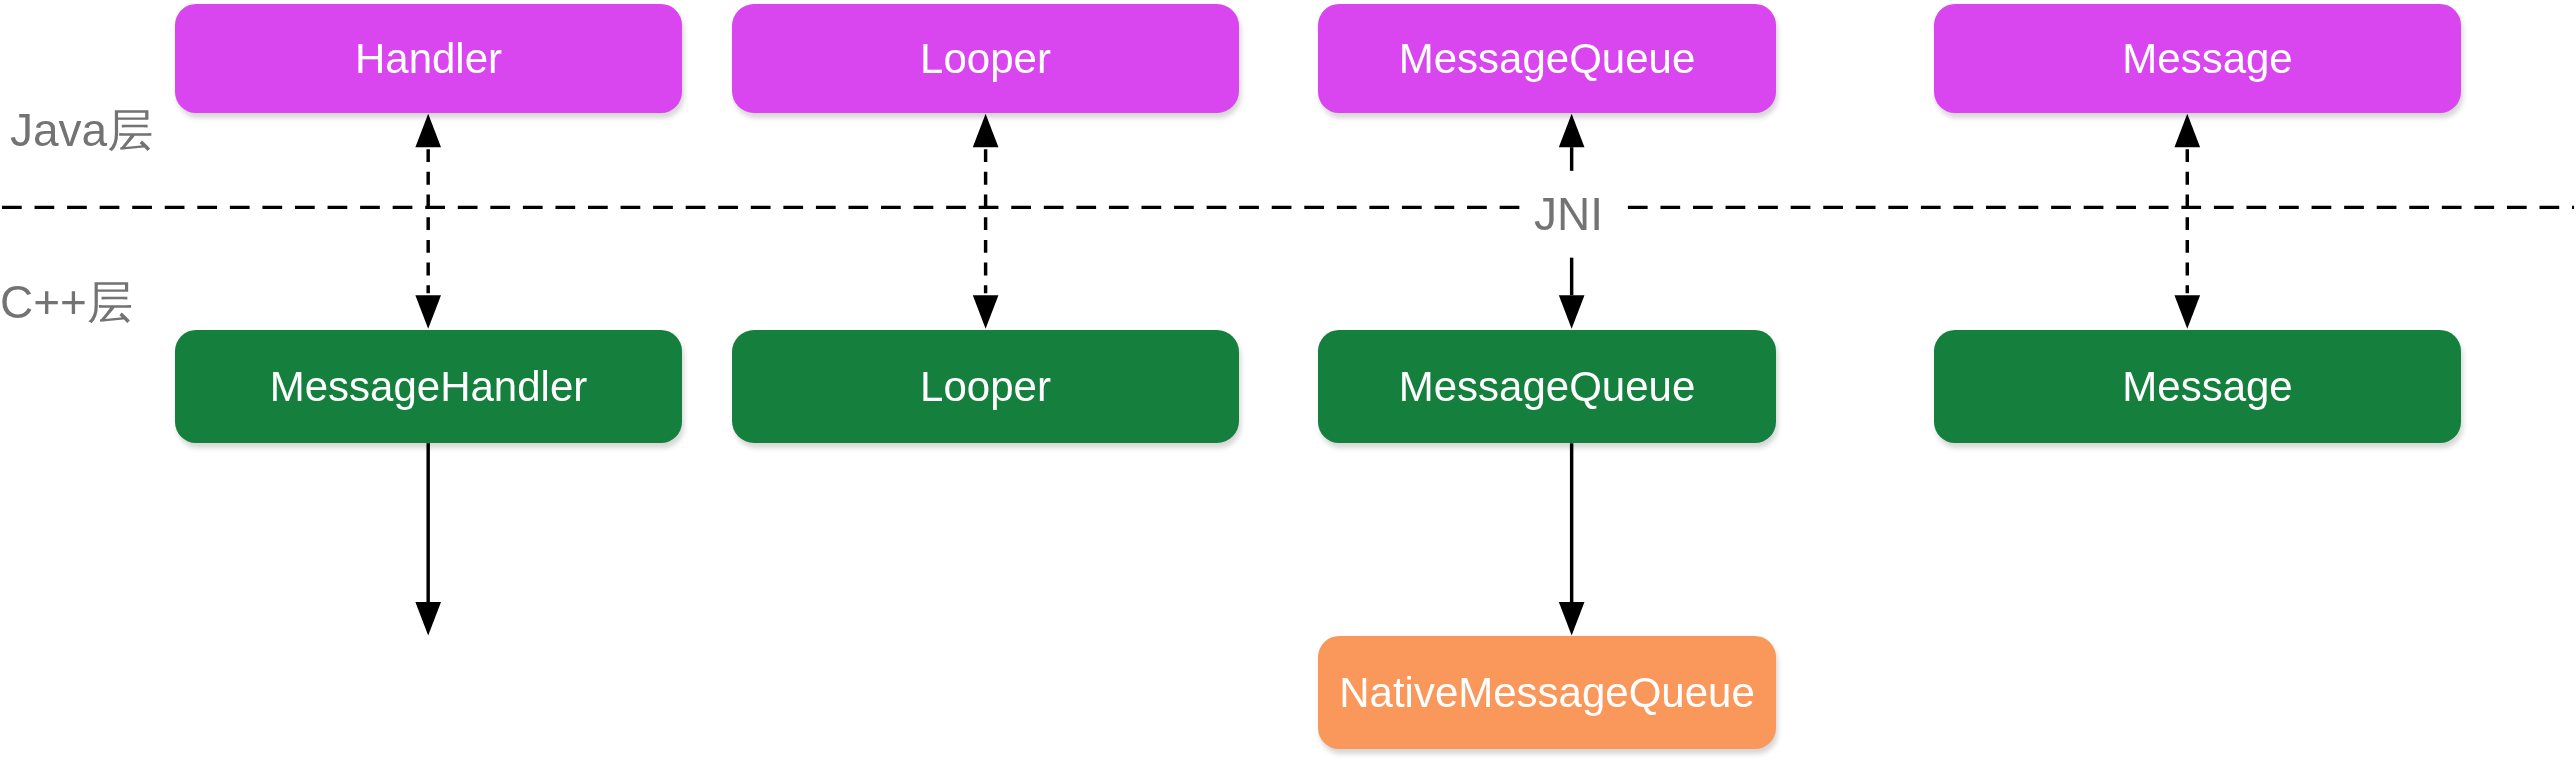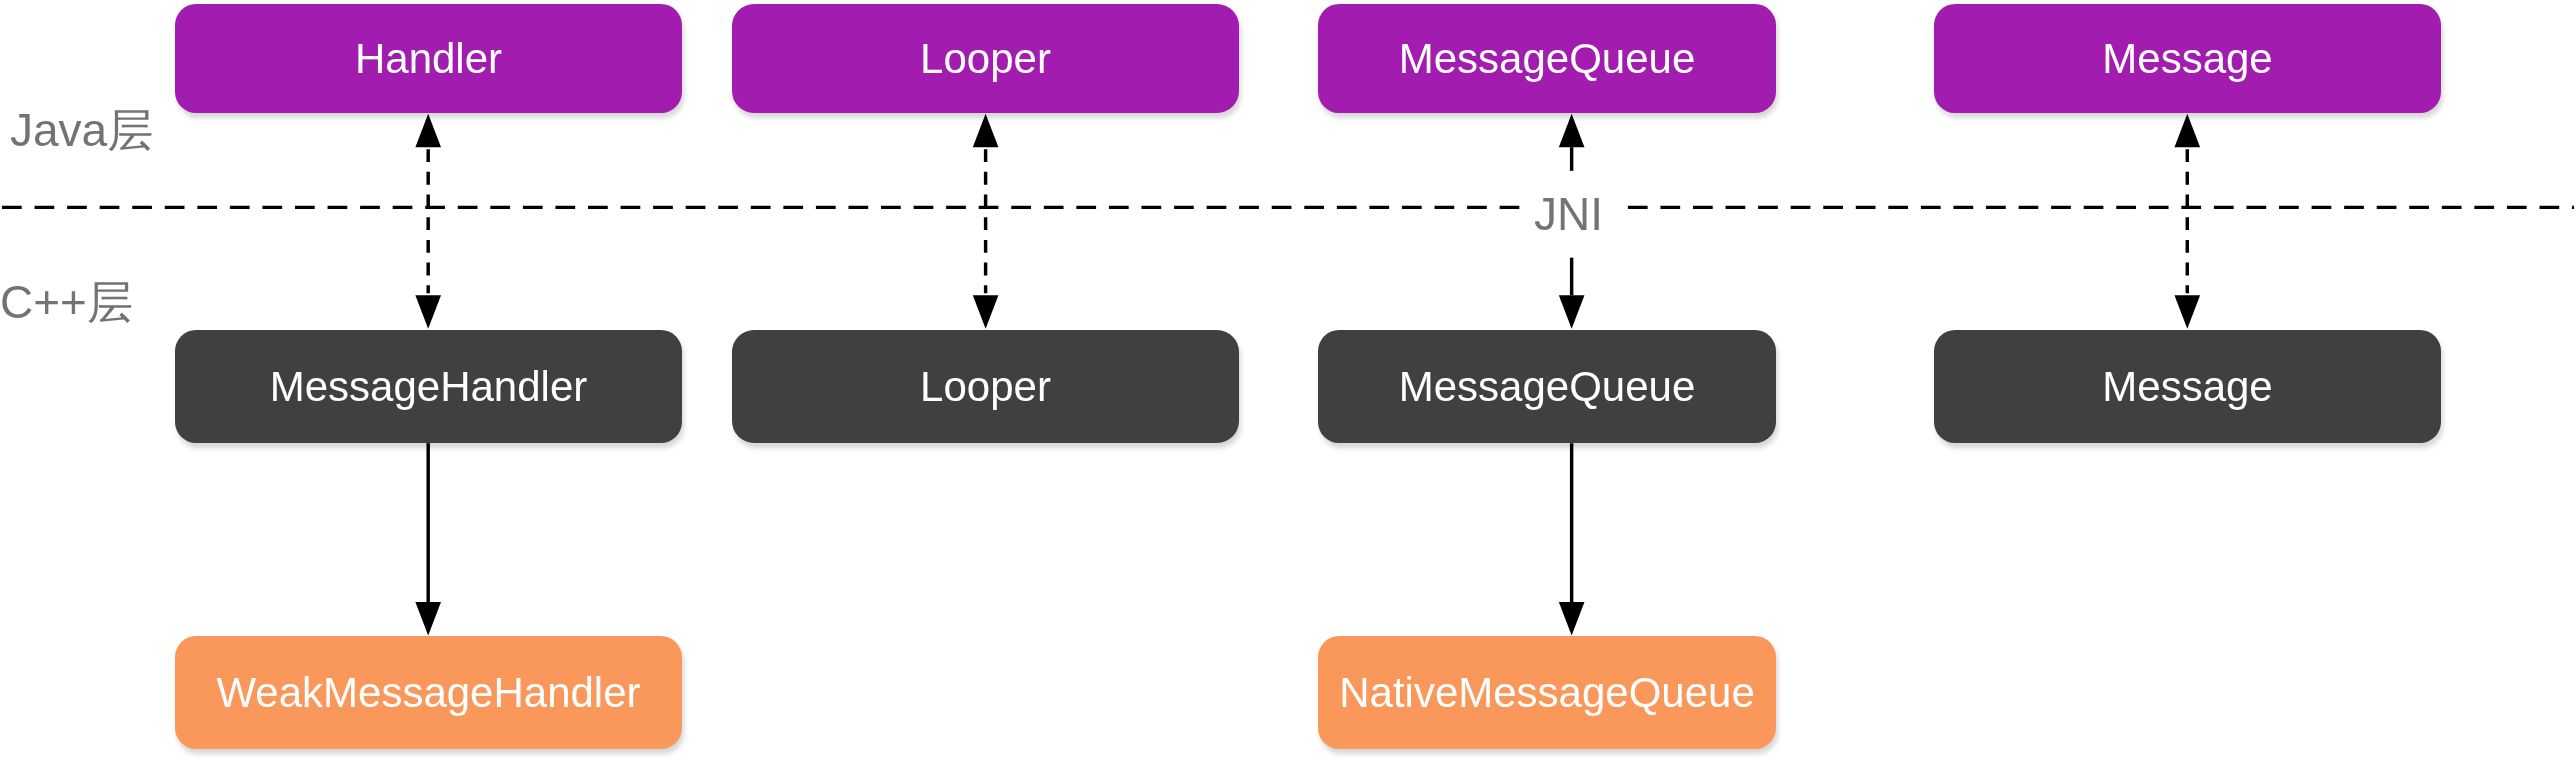--- a/index.html
+++ b/index.html
@@ -42,27 +42,27 @@
     position: absolute;
     display: flex;
     align-items: center;
     justify-content: center;
     color: #ffffff;
     font-size: 42px;
     border-radius: 21px;
     box-shadow: 2px 5px 5px rgba(0,0,0,0.16);
     white-space: nowrap;
   }
-  .row-java   { top: 4px;   height: 109px; background: #a21caf; }
-  .row-cpp    { top: 330px; height: 113px; background: #404040; }
+  .row-java   { top: 4px;   height: 109px; background: #d946ef; }
+  .row-cpp    { top: 330px; height: 113px; background: #15803d; }
   .row-native { top: 636px; height: 113px; background: #f9985a; }
   .c1 { left: 175px;  width: 507px; }
   .c2 { left: 732px;  width: 507px; border-radius: 22px; }
   .c3 { left: 1318px; width: 458px; }
-  .c4 { left: 1934px; width: 507px; }
+  .c4 { left: 1934px; width: 507px; padding-left: 20px; }
   .layer-label {
     position: absolute;
     color: #737373;
     font-size: 46px;
     line-height: 1.0;
     white-space: nowrap;
   }
   .java-label { left: 10px; top: 107px; }
   .cpp-label  { left: 0; top: 279px; }
   .jni-label  { left: 1534px; top: 191px; }
@@ -122,17 +122,16 @@
   <div class="box row-java c1">Handler</div>
   <div class="box row-java c2">Looper</div>
   <div class="box row-java c3">MessageQueue</div>
   <div class="box row-java c4">Message</div>
 
   <div class="box row-cpp c1">MessageHandler</div>
   <div class="box row-cpp c2">Looper</div>
   <div class="box row-cpp c3">MessageQueue</div>
   <div class="box row-cpp c4">Message</div>
 
-  <div class="box row-native c1">WeakMessageHandler</div>
   <div class="box row-native c3">NativeMessageQueue</div>
 
 </div>
 
 
 </body></html>

